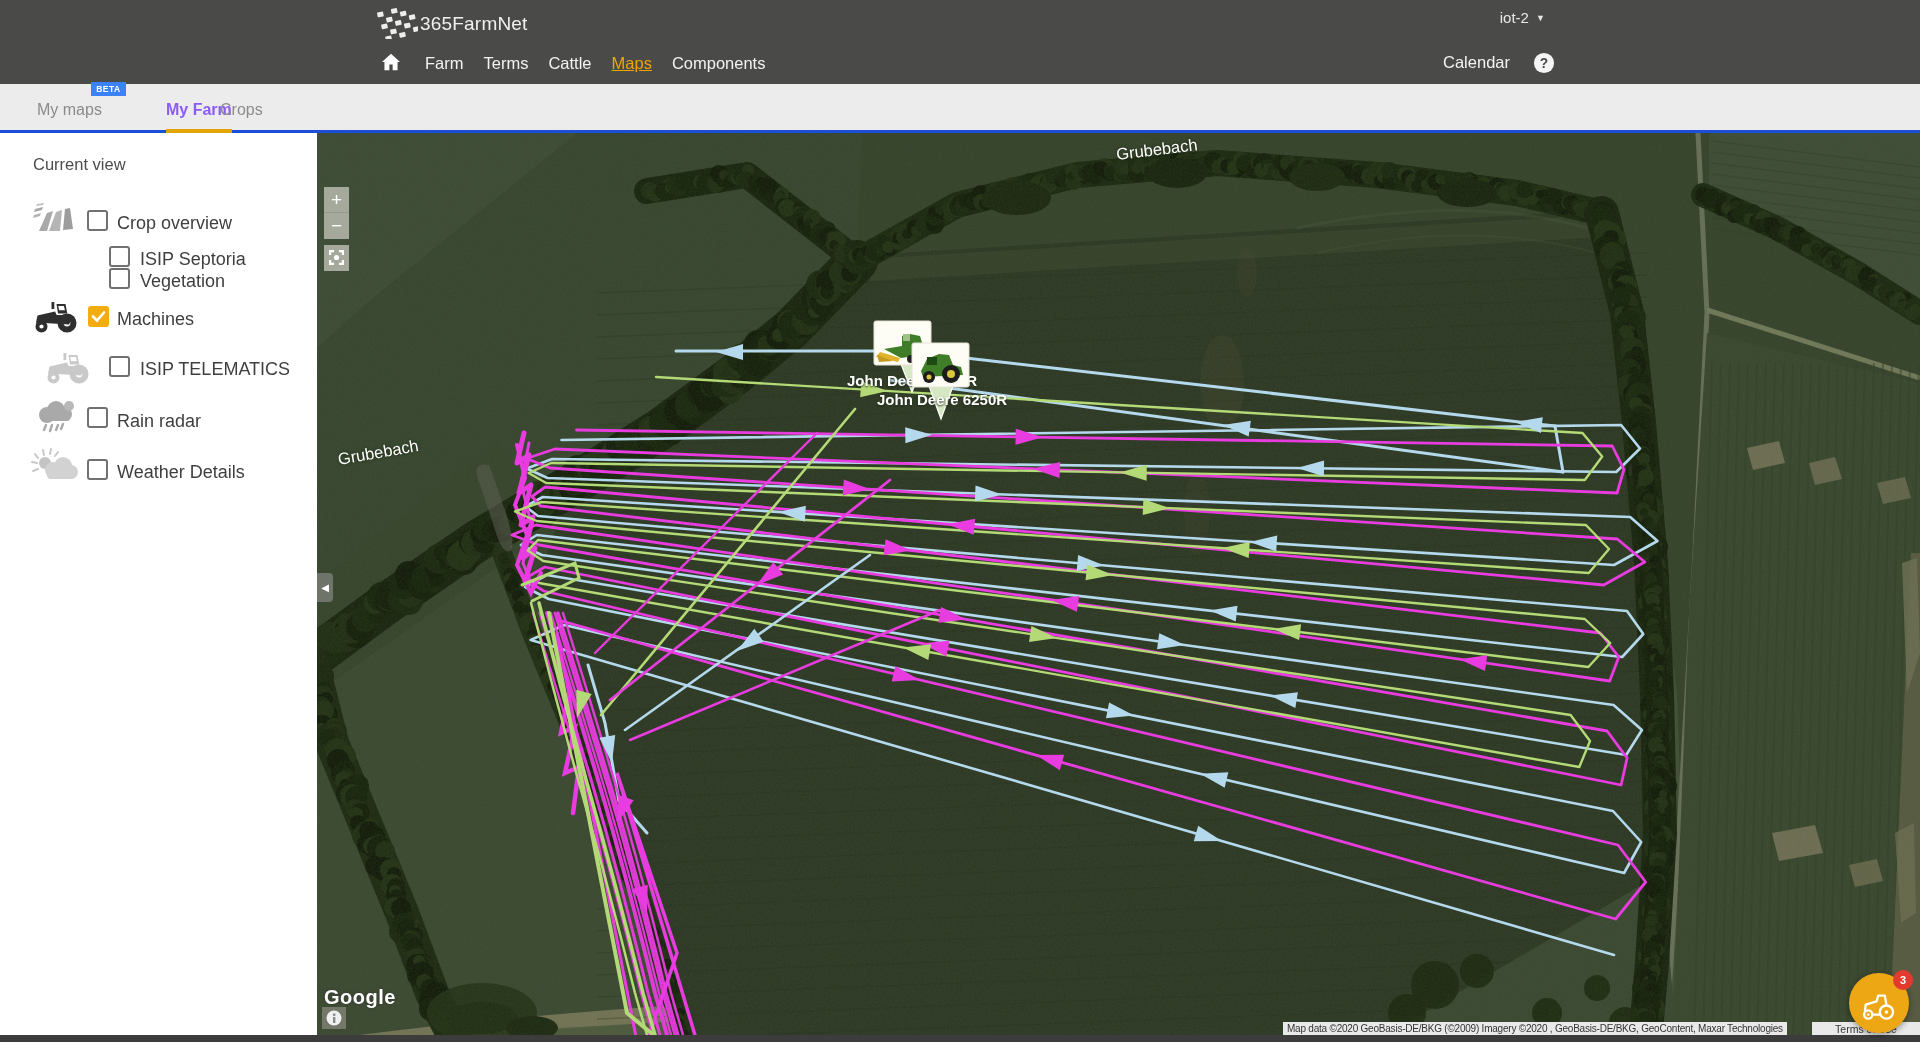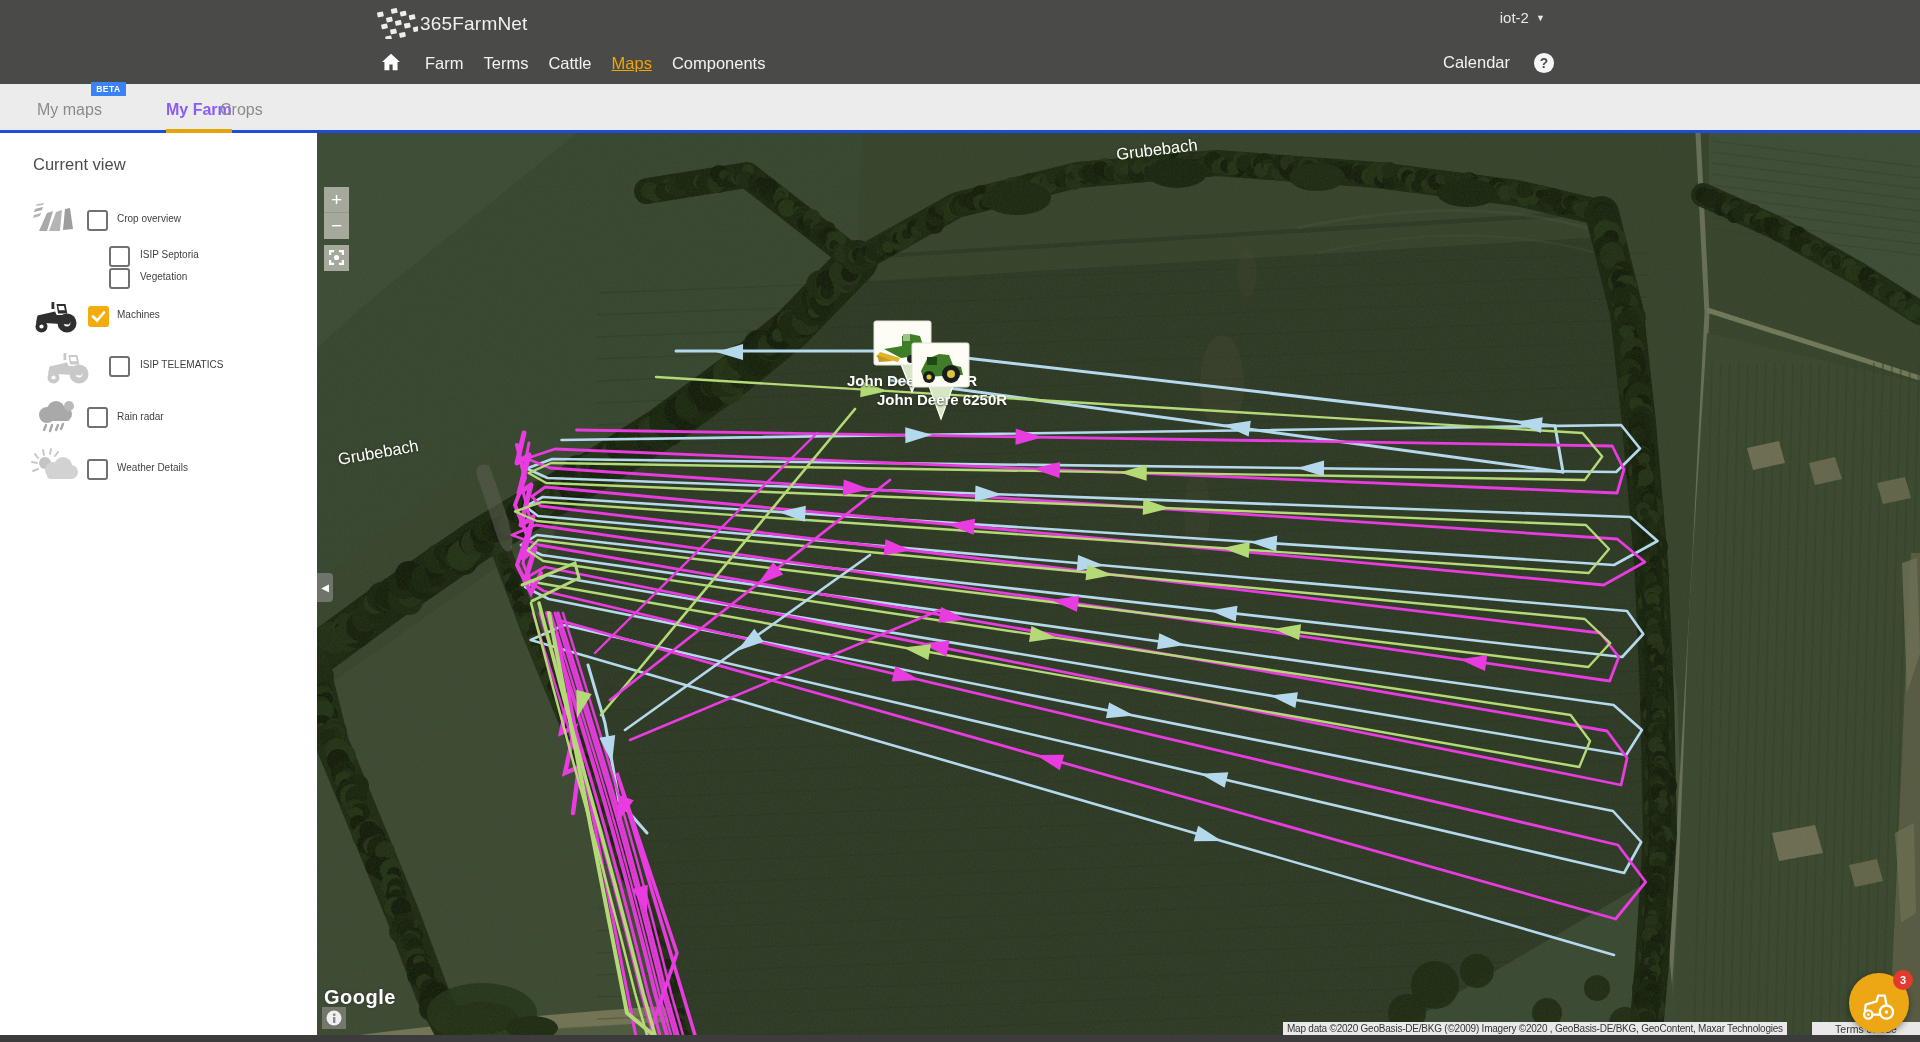--- a/index.html
+++ b/index.html
@@ -19,21 +19,21 @@
 #tab-mymaps {left:37px;}
 #tab-myfarm {left:150px; color:#8b5cf6; font-weight:bold;margin-left:16px;}
 #tab-myfarm:after {content:""; position:absolute; left:0; right:0; bottom:0; height:4px; background:#e2a60b;}
 #tab-crops {left:220px;}
 #beta {position:absolute; left:91px; top:82px; width:35px; height:14px; background:#3b82f6; border-radius:0; color:#fff; font-size:8.5px; font-weight:bold; text-align:center; line-height:14px; letter-spacing:0.5px;}
 #sidebar {position:absolute; left:0; top:133px; width:317px; height:684px; background:#ffffff;}
 #sidebar h3 {position:absolute; left:33px; top:22px; font-size:16.5px; color:#4c4c4c; font-weight:normal;}
 .icon {position:absolute;}
 .cb {position:absolute; width:21px; height:21px; border:2px solid #717171; border-radius:3px; background:#fff;}
 .cb.on {border:none; width:21px; height:21px;}
-.lbl {position:absolute; font-size:10px; color:#3f3f3f; white-space:nowrap;}
+.lbl {position:absolute; font-size:18px; color:#3f3f3f; white-space:nowrap;}
 #map {position:absolute; left:317px; top:133px; width:1603px; height:909px; background:#36422d; overflow:hidden;}
 .mapbtn {position:absolute; width:25px; height:26px; background:rgba(200,200,190,0.75); color:#fff; text-align:center; font-size:19px; line-height:25px;}
 #zin {left:7px; top:54px; border-bottom:1px solid #55555533;}
 #zout {left:7px; top:80px;}
 #zfull {left:7px; top:112px;}
 #collapse {position:absolute; left:0px; top:440px; width:16px; height:29px; background:rgba(120,124,116,0.85); border-radius:0 4px 4px 0; color:#fff; font-size:10px; line-height:29px; text-align:center;}
 #glogo {position:absolute; left:7px; top:853px; color:#ffffff; font-size:20px; font-weight:bold; letter-spacing:0.5px; text-shadow:0 0 3px #333;}
 #ginfo {position:absolute; left:5px; top:874px; width:24px; height:22px; background:rgba(140,140,130,0.7);}
 #ginfo svg {margin:3px 4px;}
 #attrib {position:absolute; left:966px; top:889px; height:14px; background:#e9e9e9; color:#333; font-size:10px; letter-spacing:-0.22px; line-height:14px; padding:0 4px; white-space:nowrap;}

